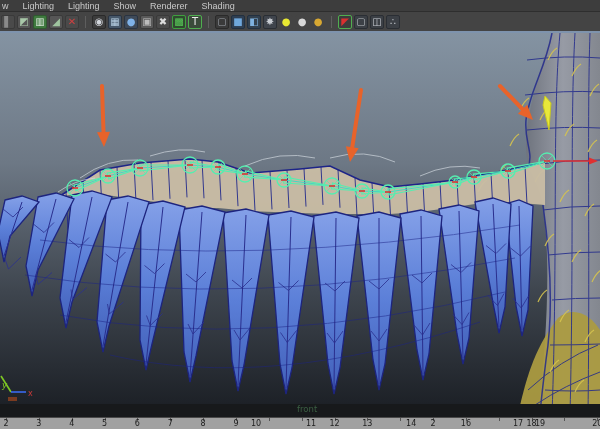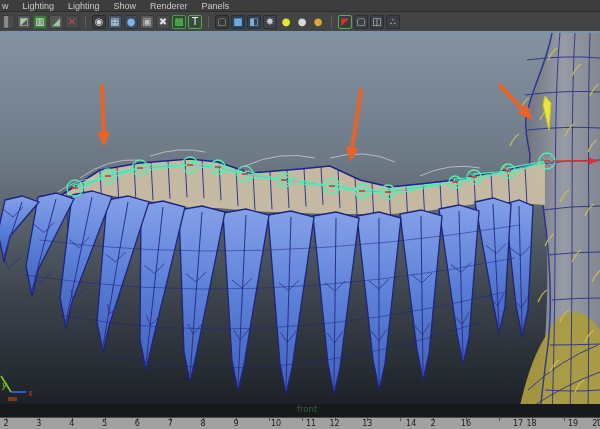--- a/index.html
+++ b/index.html
@@ -32,21 +32,21 @@
 <body>
 
 <div id="app">
 
   <div id="menubar">
       <span class="menu-item">w</span>
       <span class="menu-item">Lighting</span>
       <span class="menu-item">Lighting</span>
       <span class="menu-item">Show</span>
       <span class="menu-item">Renderer</span>
-      <span class="menu-item">Panels</span>
+      <span class="menu-item">Shading</span>
     </div>
 
   <div id="toolbar">
       <div class="tb-group">
         <div class="tb-icon" style="color: rgb(138, 138, 138); background: rgb(74, 74, 74); border: 1px solid rgb(58, 58, 58);">▌</div>
         <div class="tb-icon" style="color: rgb(168, 200, 168); background: rgb(85, 85, 85); border: 1px solid rgb(58, 58, 58);">◩</div>
         <div class="tb-icon" style="color: rgb(232, 240, 232); background: rgb(63, 122, 63); border: 1px solid rgb(47, 90, 47);">▥</div>
         <div class="tb-icon" style="color: rgb(159, 196, 159); background: rgb(86, 86, 86); border: 1px solid rgb(58, 58, 58);">◢</div>
         <div class="tb-icon" style="color: rgb(208, 64, 64); background: rgb(74, 74, 74); border: 1px solid rgb(58, 58, 58);">✕</div>
       </div>
@@ -378,35 +378,35 @@
       <span class="frame-num" style="left: 104.55px;">5</span>
       <div class="frame-tick" style="left: 137.4px;"></div>
       <span class="frame-num" style="left: 137.4px;">6</span>
       <div class="frame-tick" style="left: 170.25px;"></div>
       <span class="frame-num" style="left: 170.25px;">7</span>
       <div class="frame-tick" style="left: 203.1px;"></div>
       <span class="frame-num" style="left: 203.1px;">8</span>
       <div class="frame-tick" style="left: 235.95px;"></div>
       <span class="frame-num" style="left: 235.95px;">9</span>
       <div class="frame-tick" style="left: 268.8px;"></div>
-      <span class="frame-num" style="left: 276px;">10</span>
+      <span class="frame-num" style="left: 256px;">10</span>
       <div class="frame-tick" style="left: 301.65px;"></div>
       <span class="frame-num" style="left: 311px;">11</span>
       <div class="frame-tick" style="left: 334.5px;"></div>
       <span class="frame-num" style="left: 334.5px; text-align: center;">12</span>
       <div class="frame-tick" style="left: 367.35px;"></div>
       <span class="frame-num" style="left: 367.35px;">13</span>
       <div class="frame-tick" style="left: 400.2px;"></div>
       <span class="frame-num" style="left: 400.2px; margin-left: 11px;">14</span>
       <div class="frame-tick" style="left: 433.05px;"></div>
       <span class="frame-num" style="left: 433.05px;">2</span>
       <div class="frame-tick" style="left: 465.9px;"></div>
       <span class="frame-num" style="left: 465.9px;">16</span>
       <div class="frame-tick" style="left: 498.75px;"></div>
       <span class="frame-num" style="left: 518px;">17</span>
       <div class="frame-tick" style="left: 531.6px;"></div>
       <span class="frame-num" style="left: 531.6px;">18</span>
       <div class="frame-tick" style="left: 564.45px;"></div>
-      <span class="frame-num" style="left: 573px;">19</span>
+      <span class="frame-num" style="left: 540px;">19</span>
       <div class="frame-tick" style="left: 597.3px;"></div>
       <span class="frame-num" style="left: 597.3px;">20</span>
     </div>
 </div>
 
 </body></html>

